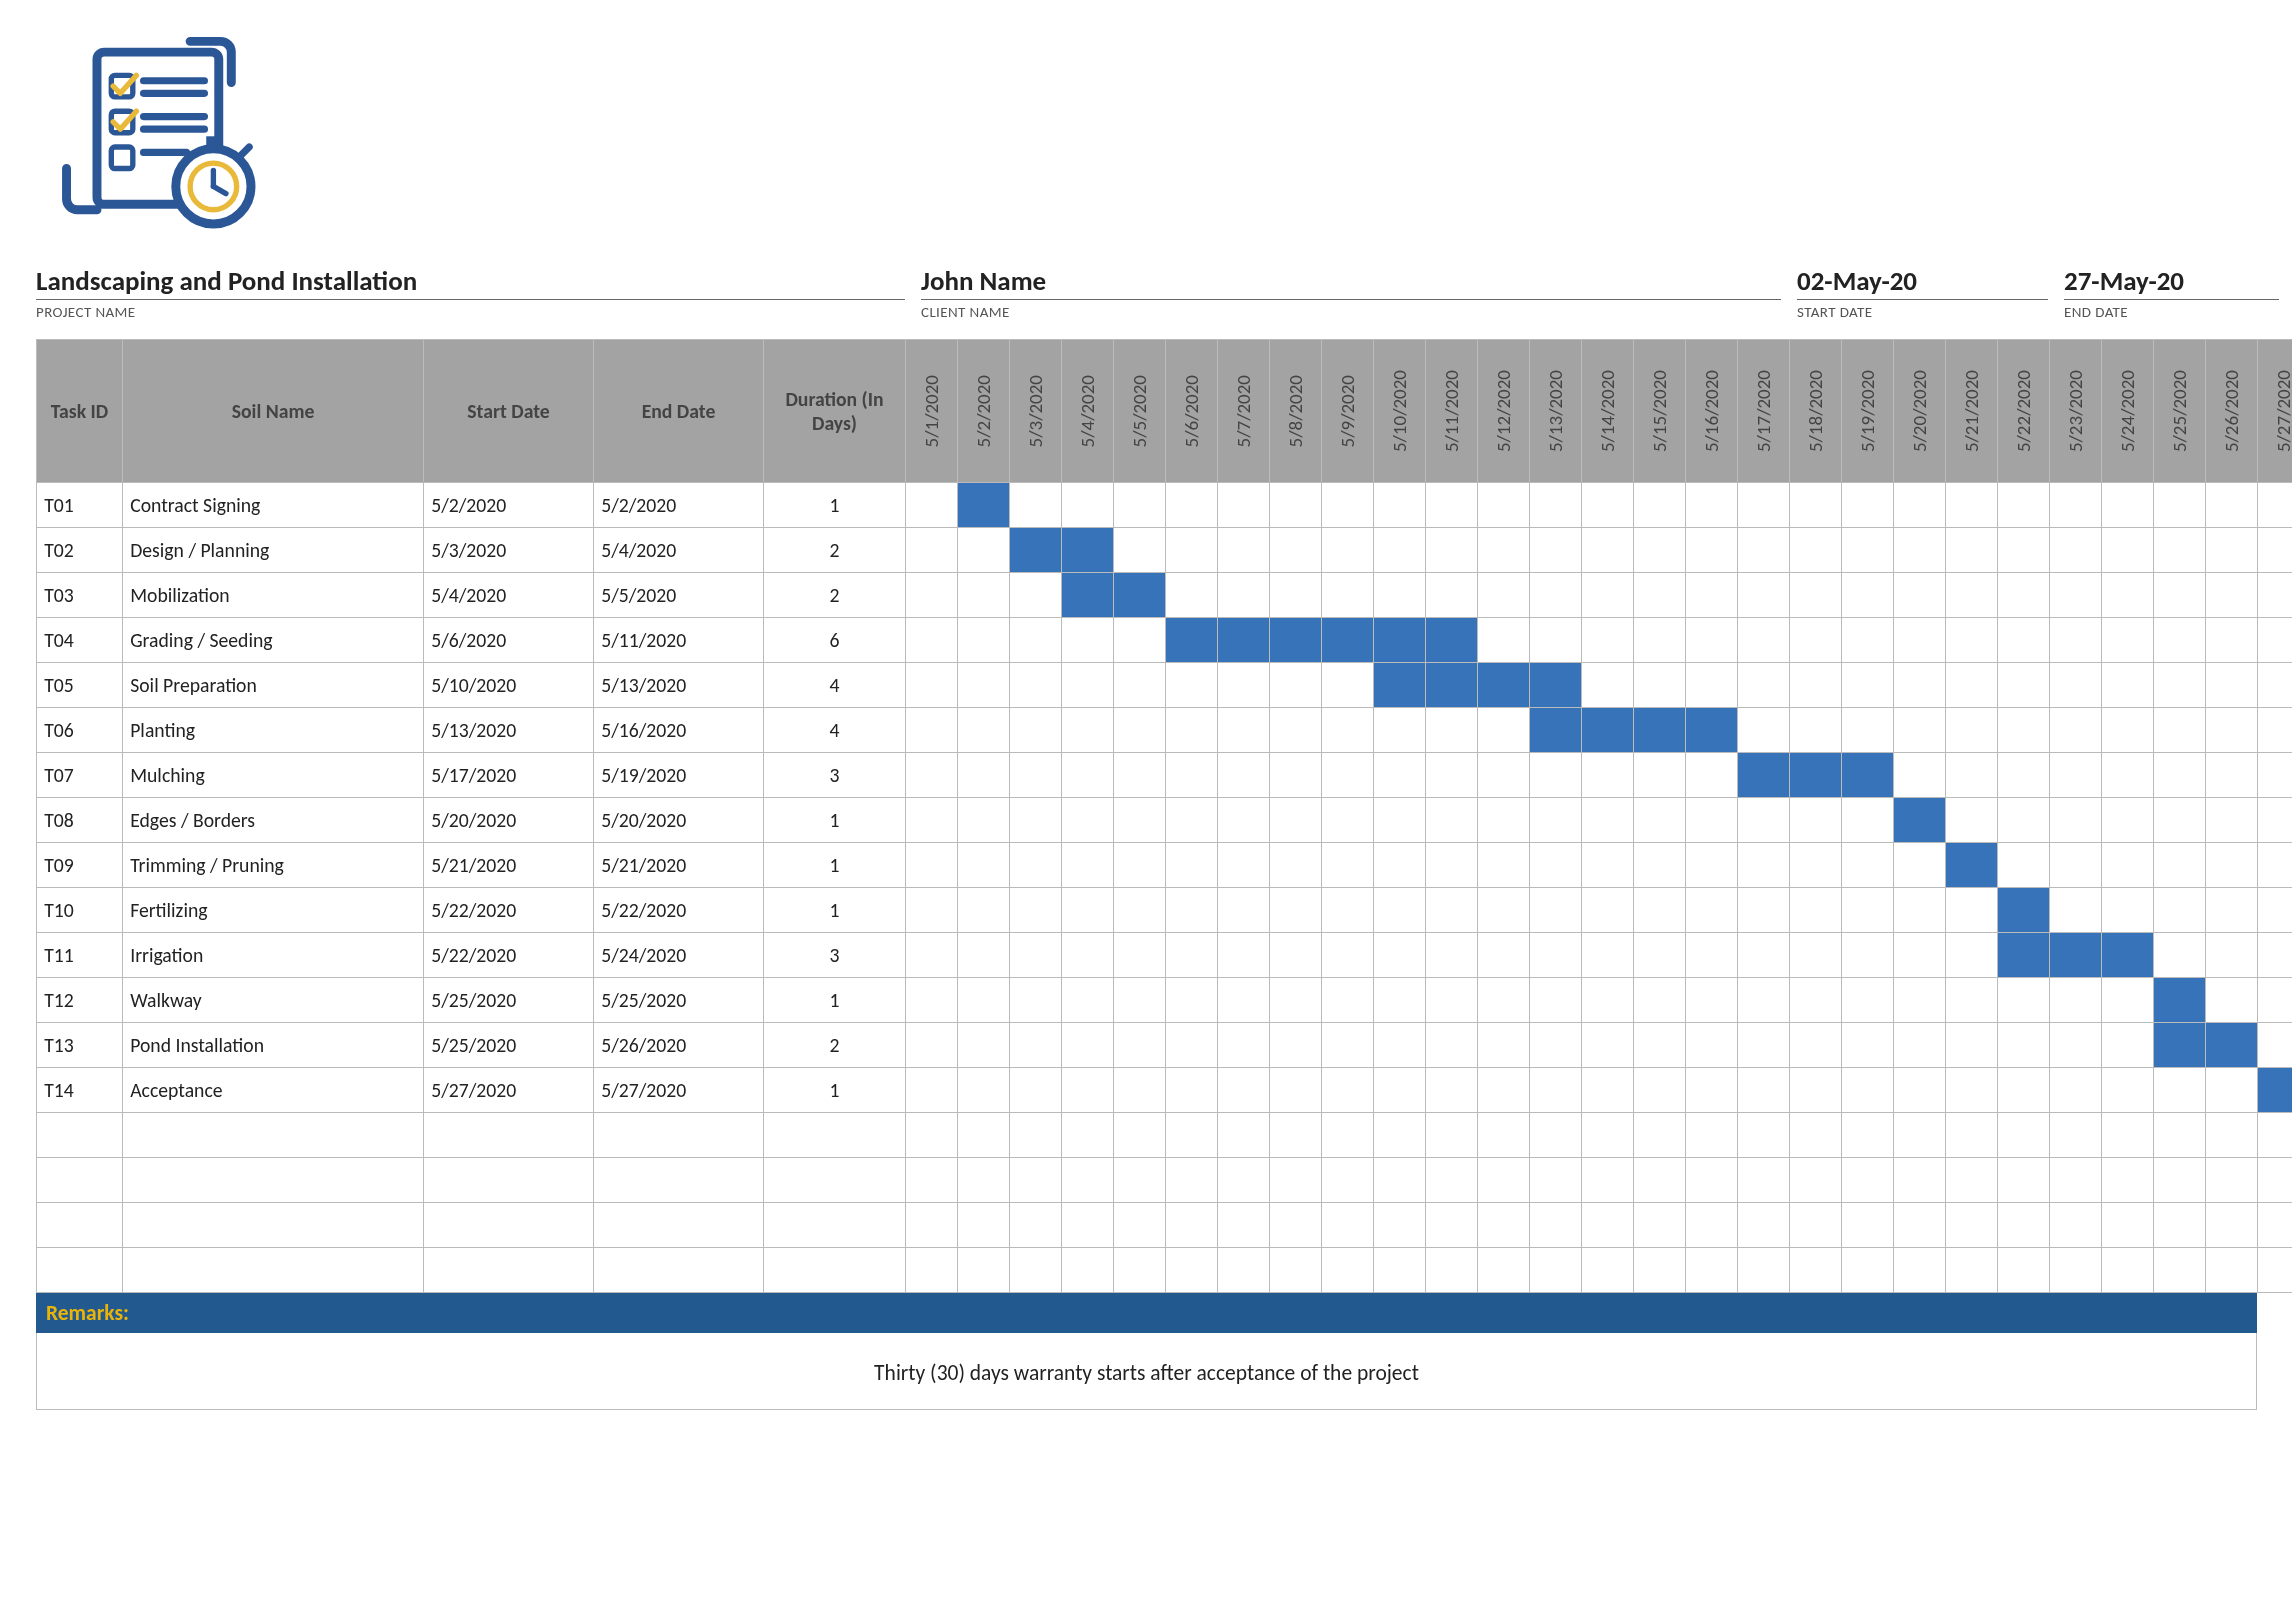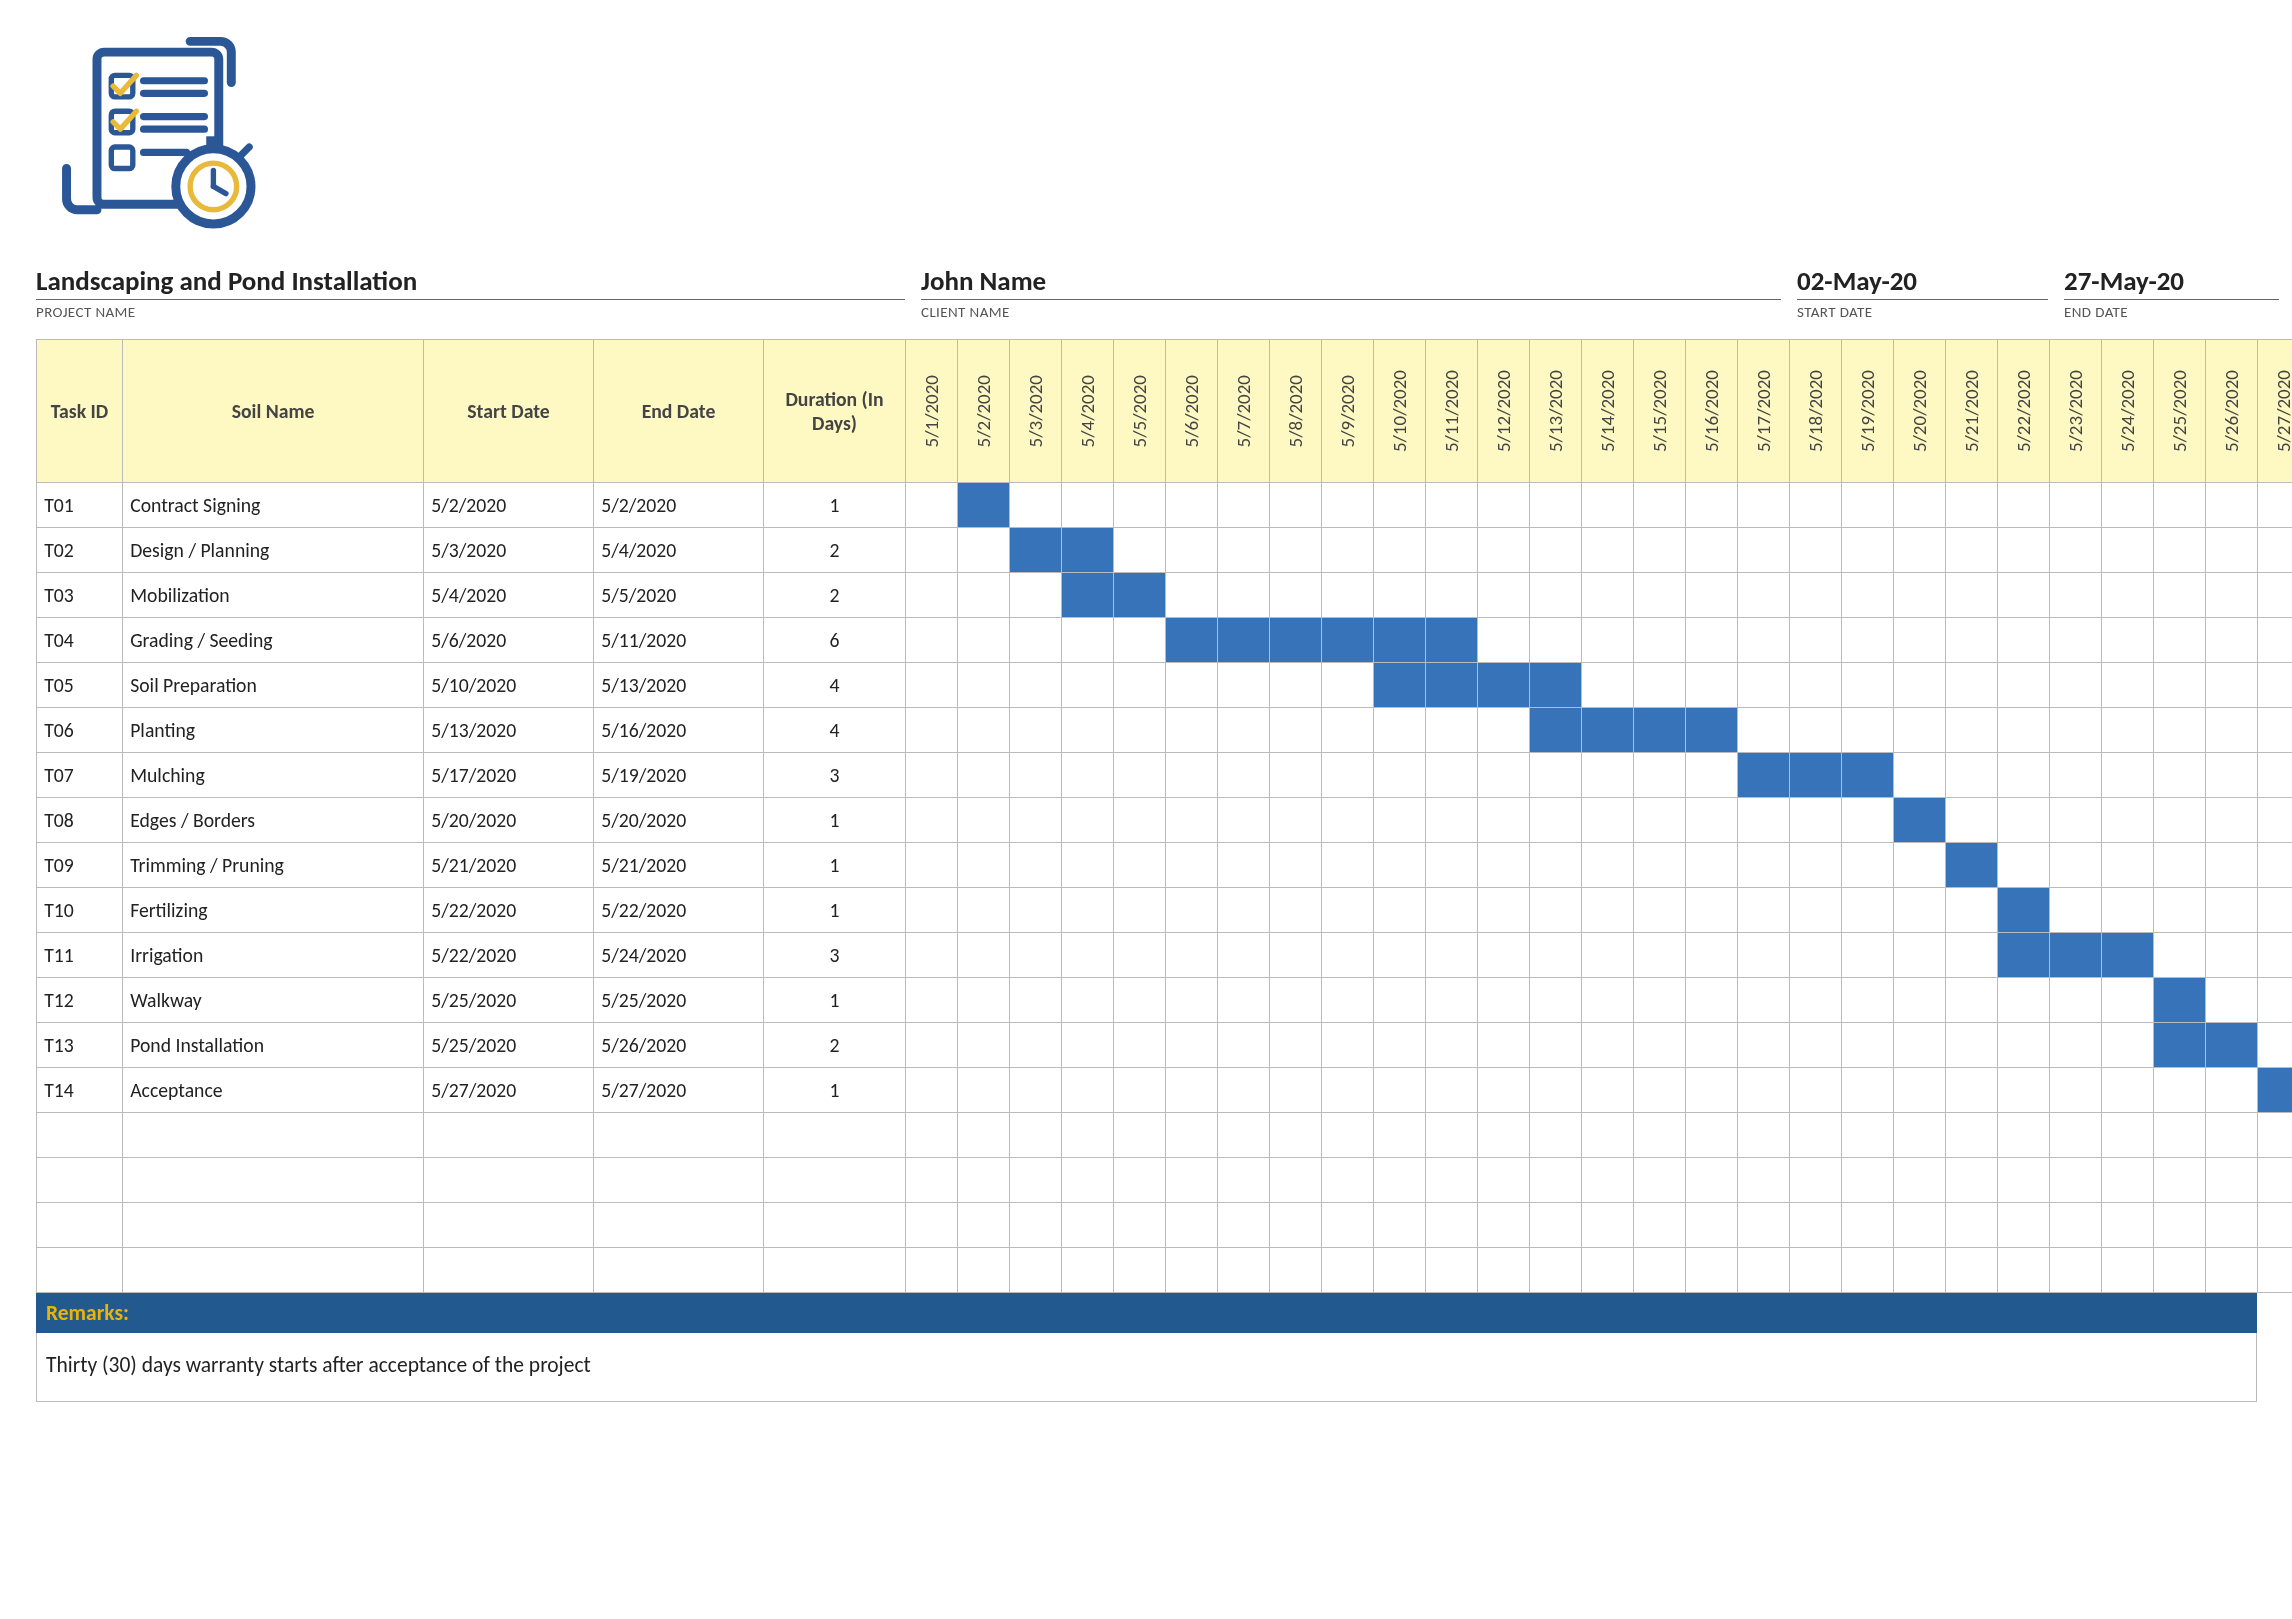--- a/index.html
+++ b/index.html
@@ -10,34 +10,34 @@
   .meta-row { display: flex; gap: 16px; margin-bottom: 18px; }
   .meta-cell { flex: 0 0 auto; }
   .meta-cell.project { width: 869px; }
   .meta-cell.client { width: 860px; }
   .meta-cell.start  { width: 251px; }
   .meta-cell.end    { width: 215px; }
   .meta-val { font-size: 27px; font-weight: 700; border-bottom: 1.8px solid #666; padding-bottom: 1.8px; }
   .meta-lab { font-size: 15px; color: #555; letter-spacing: 0.4px; padding-top: 3.6px; }
   table.gantt { border-collapse: collapse; width: 100%; table-layout: fixed; }
   table.gantt th, table.gantt td { border: 0.9px solid #bbb; font-size: 19.7px; }
-  table.gantt thead th { background: #fef9c3; color: #444; font-weight: 600; font-size: 19.7px; padding: 5.4px 3.6px; vertical-align: middle; height: 143px; }
+  table.gantt thead th { background: #a3a3a3; color: #444; font-weight: 600; font-size: 19.7px; padding: 5.4px 3.6px; vertical-align: middle; height: 143px; }
   table.gantt thead th.rot > div { writing-mode: vertical-rl; transform: rotate(180deg); margin: 0 auto; font-size: 19px; font-weight: 400; }
   table.gantt tbody td { height: 45px; padding: 0 7.2px; vertical-align: middle; }
   table.gantt tbody td.day { padding: 0; }
   col.c-id  { width: 86px; }
   col.c-nm  { width: 301px; }
   col.c-sd  { width: 170px; }
   col.c-ed  { width: 170px; }
   col.c-du  { width: 142px; }
   col.c-day { width: 52px; }
   .filled { background: #3673b9; }
   .ctr { text-align: center; }
   .remarks-hdr { background: #225a8f; color: #eab308; font-weight: 700; font-size: 21.5px; padding: 6px 9px; border: 0.9px solid #225a8f; }
-  .remarks-body { border: 0.9px solid #bbb; border-top: none; font-size: 21.5px; padding: 19px 9px 23px 9px; }
+  .remarks-body { border: 0.9px solid #bbb; border-top: none; font-size: 21.5px; padding: 27px 9px 23px 9px; text-align: center; }
 </style>
 </head>
 <body>
 
 <div class="top">
   <div class="logo-wrap">
     <svg width="233" height="197" viewBox="0 0 260 220">
       <rect x="68" y="18" width="136" height="170" rx="8" fill="none" stroke="#2b5797" stroke-width="10"></rect>
       <path d="M172 6 h34 a12 12 0 0 1 12 12 v34" fill="none" stroke="#2b5797" stroke-width="10" stroke-linecap="round"></path>
       <path d="M68 200 h-22 a12 12 0 0 1 -12 -12 v-34" fill="none" stroke="#2b5797" stroke-width="10" stroke-linecap="round" transform="translate(0,-6)"></path>

